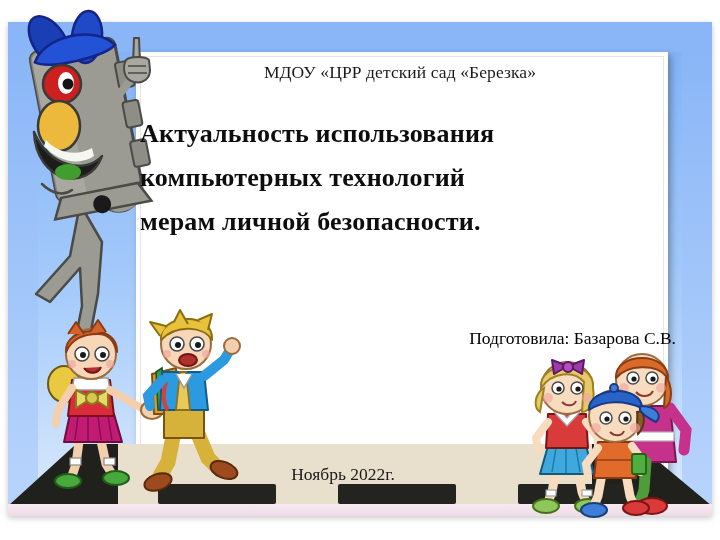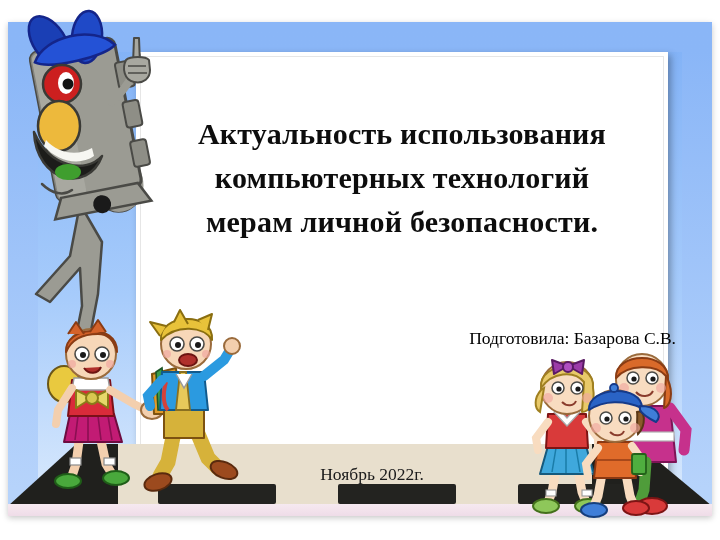--- a/index.html
+++ b/index.html
@@ -59,40 +59,39 @@
     font-size: 17.5px;
     color: #1a1a1a;
     letter-spacing: .1px;
     white-space: nowrap;
   }
 
   .title {
     position: absolute;
     left: 140px; top: 112px;
     width: 524px;
-    text-align: center;
     font-weight: bold;
-    font-size: 30px;
+    font-size: 26px;
     line-height: 44px;
     color: #0d0d0d;
     letter-spacing: .2px;
   }
   .title .tl { display: block; white-space: nowrap; }
 
   .author {
     position: absolute;
     right: 44px; top: 328px;
     font-size: 17.5px;
     color: #000000;
     white-space: nowrap;
   }
 
   .date {
     position: absolute;
-    left: 242px; top: 464px;
+    left: 213px; top: 464px;
     width: 260px;
     text-align: center;
     font-size: 17.5px;
     color: #1a1a1a;
     white-space: nowrap;
   }
 
   
   .road {
     position: absolute;
@@ -370,20 +369,21 @@
         <circle cx="23" cy="35" r="2.6" fill="#1a1a1a"></circle>
         <circle cx="41" cy="34" r="6" fill="#ffffff" stroke="#4a4a46" stroke-width="1.5"></circle>
         <circle cx="42" cy="35" r="2.6" fill="#1a1a1a"></circle>
         <path d="M26 48 C31 53 38 52 40 47" fill="none" stroke="#8a3c2c" stroke-width="2"></path>
         <circle cx="12" cy="44" r="5" fill="#f0a8a0" opacity=".65"></circle>
         <circle cx="51" cy="44" r="5" fill="#f0a8a0" opacity=".65"></circle>
       </g>
     </svg>
   </div>
 
+  <div class="org-line">МДОУ «ЦРР детский сад «Березка»</div>
 
   <div class="title">
     <span class="tl">Актуальность использования</span>
     <span class="tl">компьютерных технологий</span>
     <span class="tl">мерам личной безопасности.</span>
   </div>
 
   <div class="author">Подготовила: Базарова С.В.</div>
 
   <div class="date">Ноябрь 2022г.</div>

